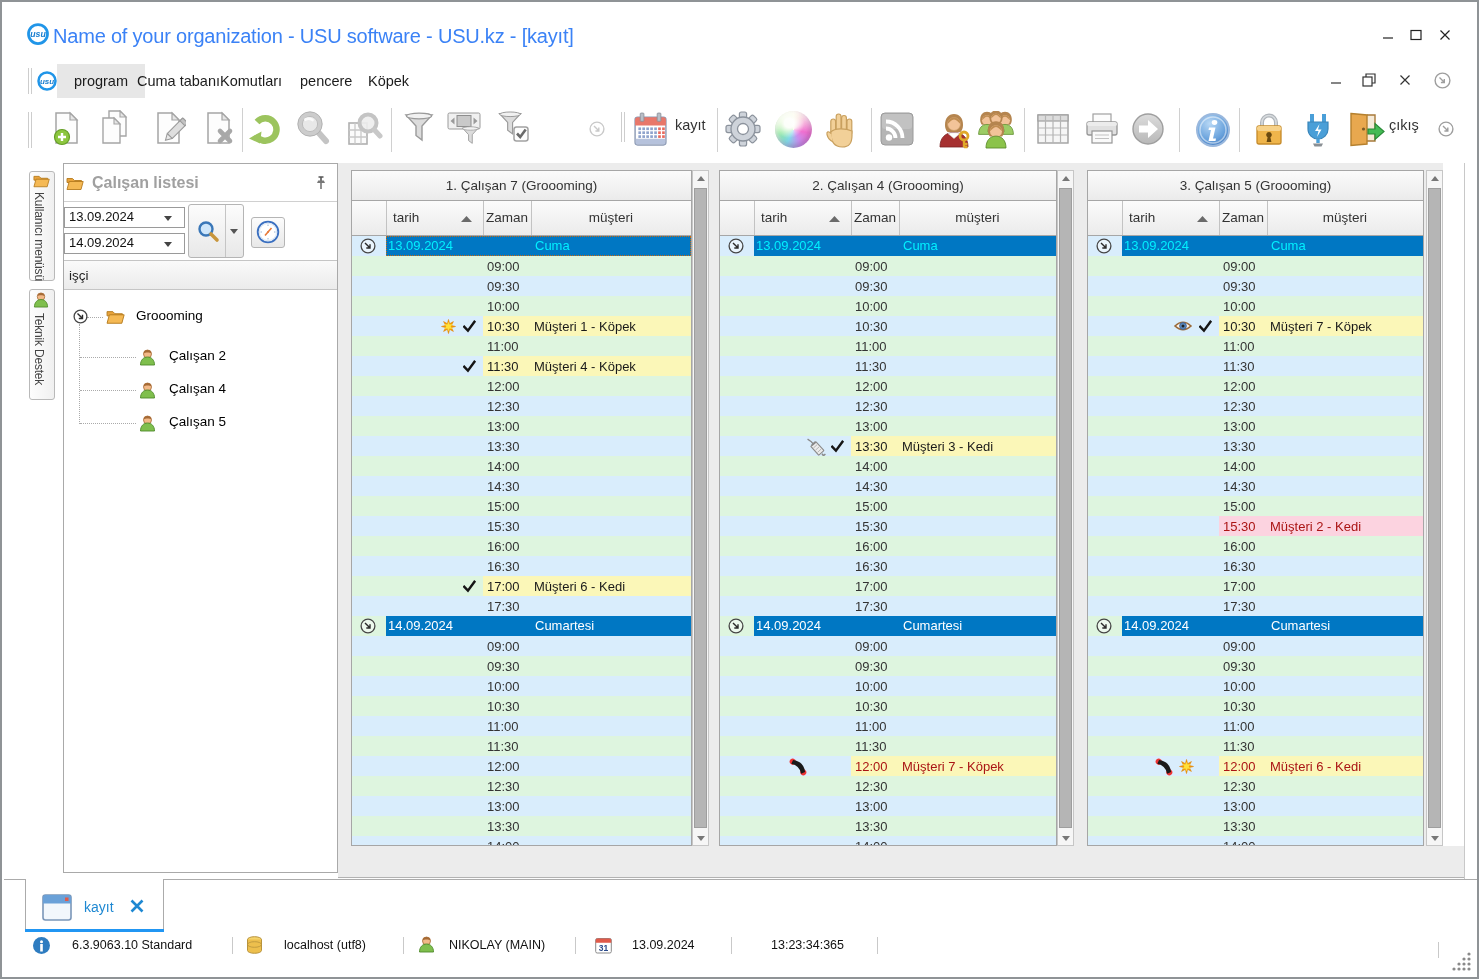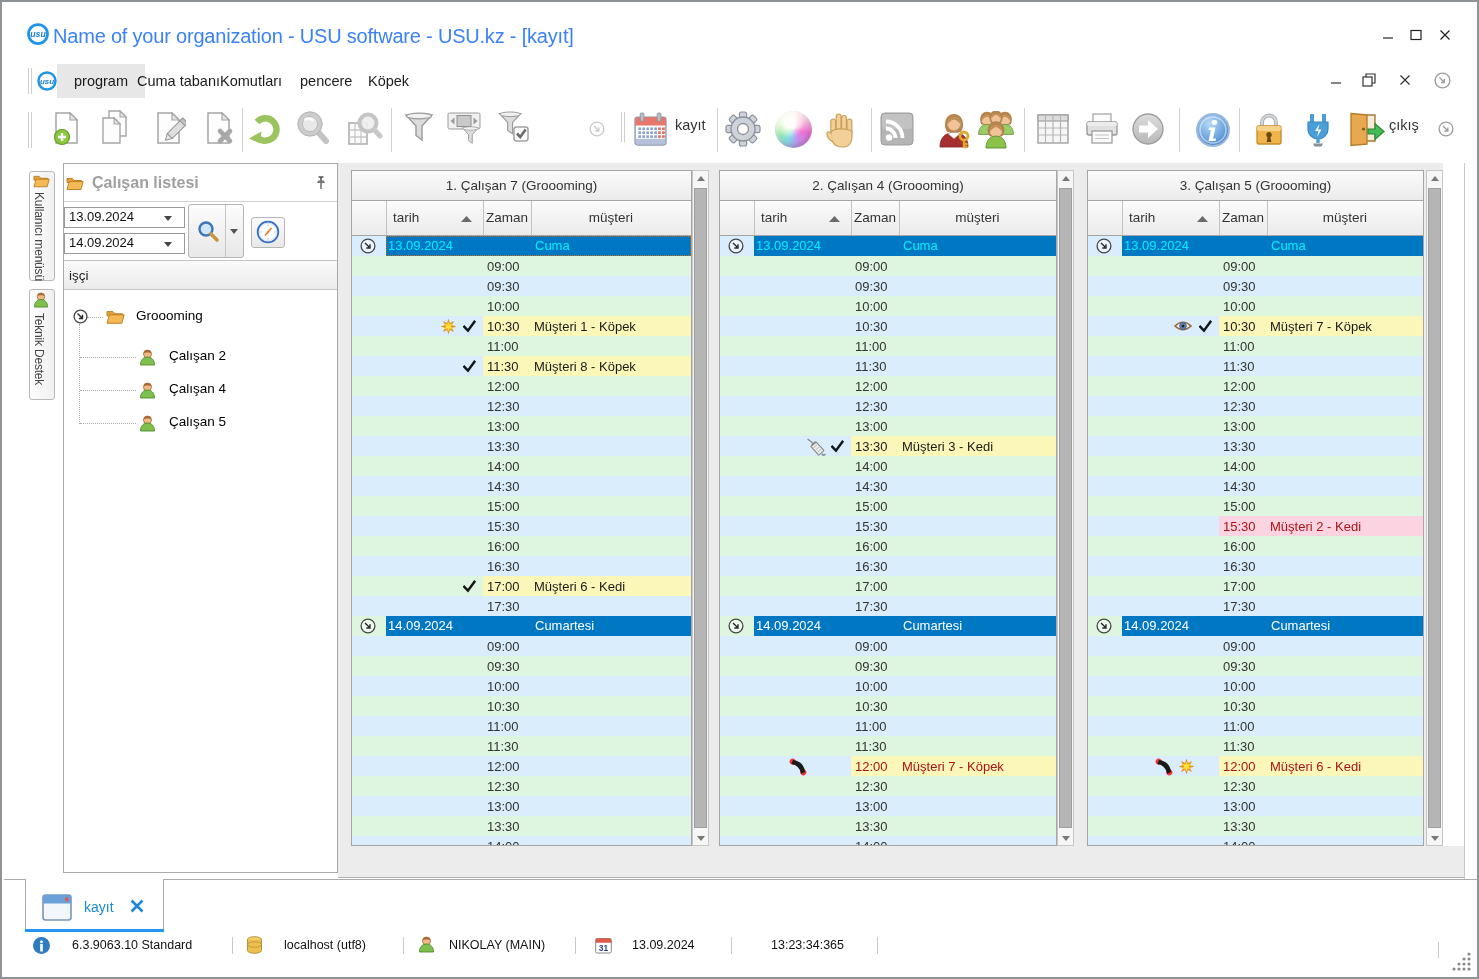--- a/index.html
+++ b/index.html
@@ -514,21 +514,21 @@
     <svg width="15" height="15" viewBox="0 0 15 15">
       <polygon points="7.5,0.5 8.6,4.7 12.4,2.6 10.3,6.4 14.5,7.5 10.3,8.6 12.4,12.4 8.6,10.3 7.5,14.5 6.4,10.3 2.6,12.4 4.7,8.6 0.5,7.5 4.7,6.4 2.6,2.6 6.4,4.7" fill="#f59f00" stroke="#e08000" stroke-width="0.6"></polygon>
       <polygon points="7.5,2.7 8.6,5.6 11.7,5.1 9.6,7.5 11.7,9.9 8.6,9.4 7.5,12.3 6.4,9.4 3.3,9.9 5.4,7.5 3.3,5.1 6.4,5.6" fill="#ffe03a"></polygon>
     </svg>
   </div>
 <div style="position:absolute;left:350px;top:334px;width:339px;height:20px;background:#def5df;"></div>
 <div style="position:absolute;left:485px;top:337px;font-size:13px;color:#333;">11:00</div>
 <div style="position:absolute;left:350px;top:354px;width:339px;height:20px;background:#d9edfc;"></div>
 <div style="position:absolute;left:481px;top:354px;width:208px;height:20px;background:#fbf7b8;"></div>
 <div style="position:absolute;left:485px;top:357px;font-size:13px;color:#1a1a1a;">11:30</div>
-<div style="position:absolute;left:532px;top:357px;font-size:13px;color:#1a1a1a;white-space:nowrap;">Müşteri 8 - Köpek</div>
+<div style="position:absolute;left:532px;top:357px;font-size:13px;color:#1a1a1a;white-space:nowrap;">Müşteri 4 - Köpek</div>
 <div style="position:absolute;left:461px;top:358px;">
     <svg width="13" height="13" viewBox="0 0 13 13">
       <path d="M1.3 6.76 L4.94 10.66 L11.44 1.8200000000000003" fill="none" stroke="#151515" stroke-width="2.47" stroke-linecap="square"></path>
     </svg>
   </div>
 <div style="position:absolute;left:350px;top:374px;width:339px;height:20px;background:#def5df;"></div>
 <div style="position:absolute;left:485px;top:377px;font-size:13px;color:#333;">12:00</div>
 <div style="position:absolute;left:350px;top:394px;width:339px;height:20px;background:#d9edfc;"></div>
 <div style="position:absolute;left:485px;top:397px;font-size:13px;color:#333;">12:30</div>
 <div style="position:absolute;left:350px;top:414px;width:339px;height:20px;background:#def5df;"></div>

